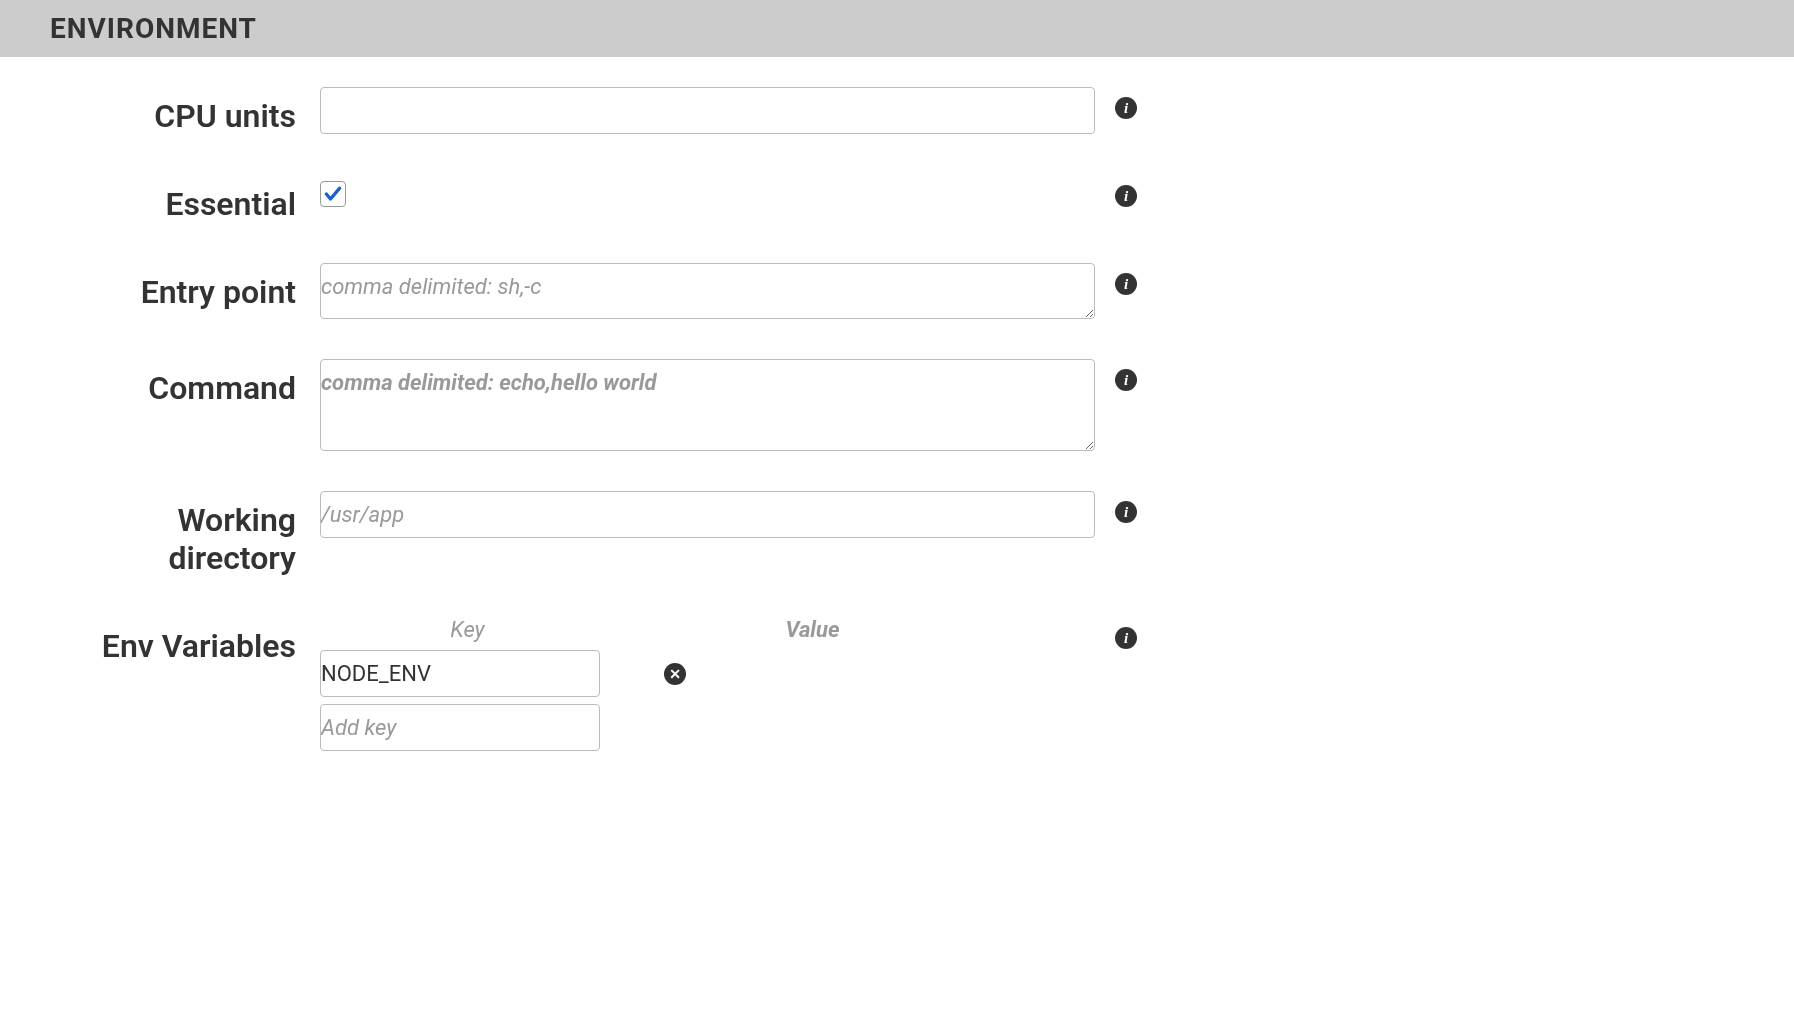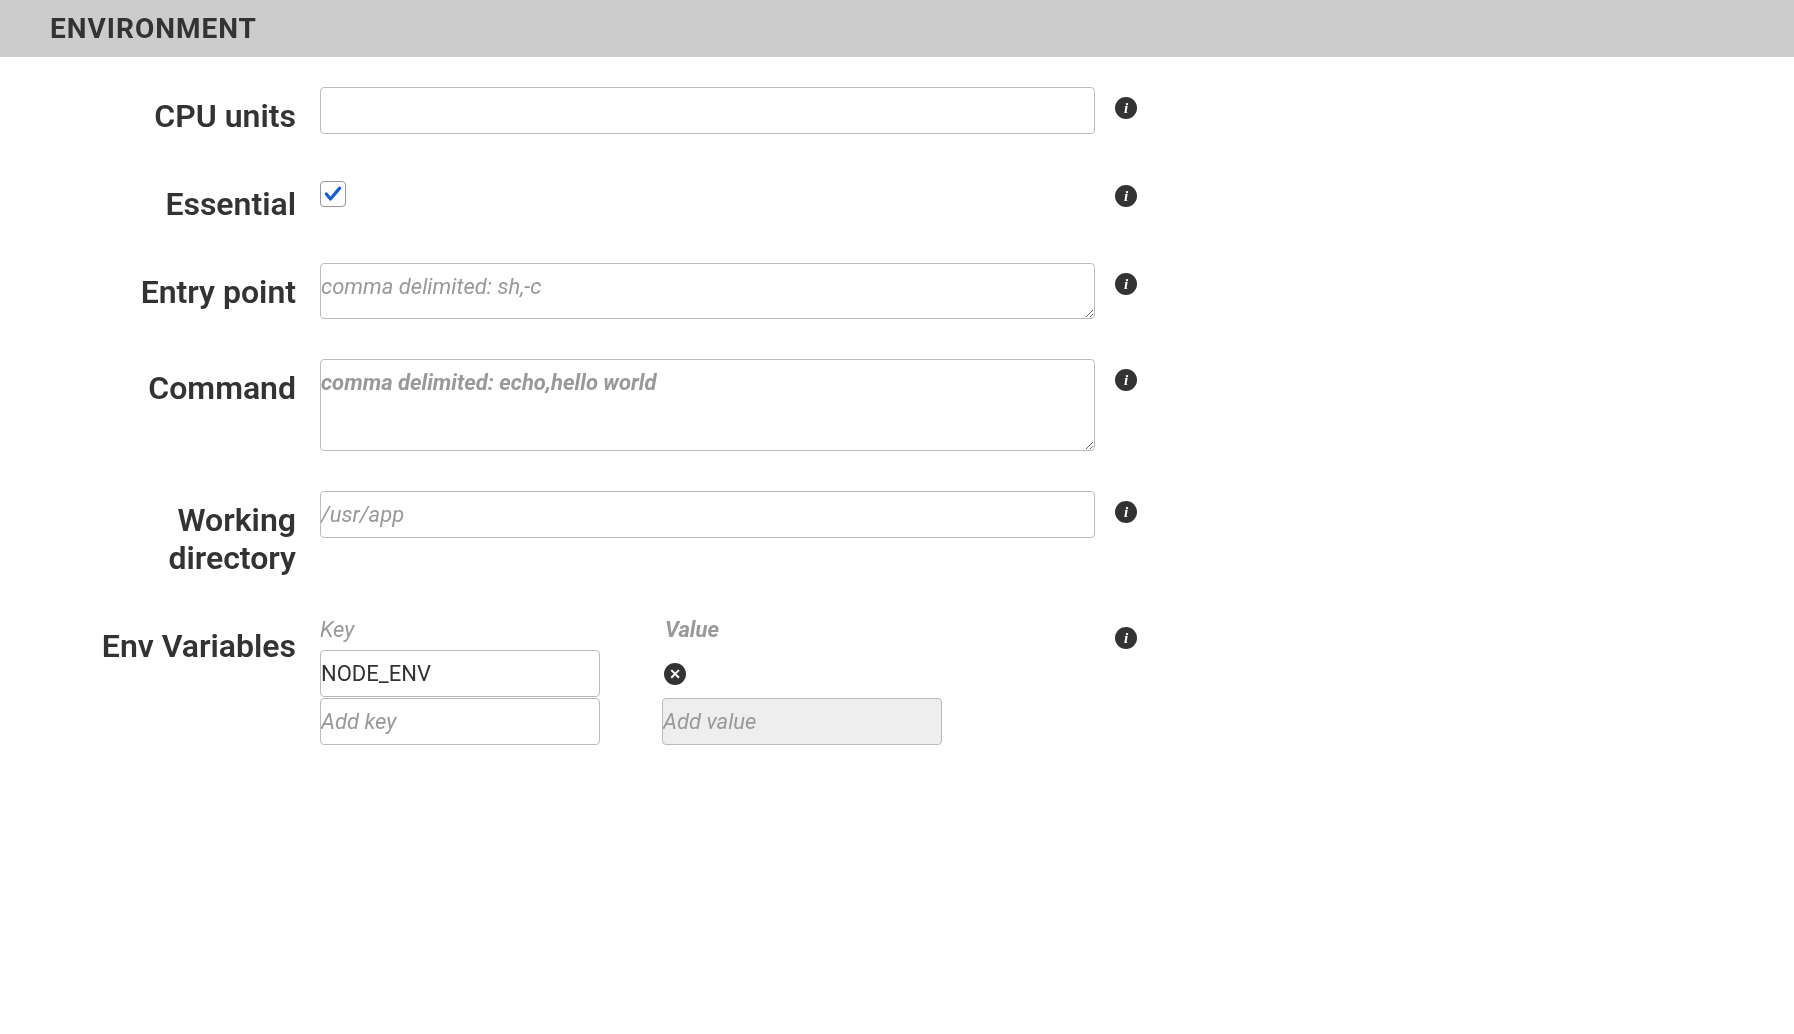--- a/index.html
+++ b/index.html
@@ -112,20 +112,21 @@
     }
     .env-headers {
       display: flex;
       gap: 50px;
       margin-bottom: 8px;
     }
     .env-header {
       font-size: 22px;
       font-style: italic;
       color: #999;
+      text-align: center;
     }
     .env-header.key { width: 295px; }
     .env-header.value { width: 295px; font-weight: bold; }
     .env-input {
       width: 295px;
       border: 1px solid #bbb;
       border-radius: 4px;
       padding: 10px 14px;
       font-size: 22px;
       font-family: inherit;
@@ -247,24 +248,23 @@
 
       <div class="env-row-with-remove">
         <div class="env-pair">
           <input type="text" class="env-input" value="NODE_ENV" style="">
         </div>
         <div class="remove-col" style="margin-left:55px;">
           <span class="remove-icon">✕</span>
         </div>
       </div>
 
-      <div class="env-row-with-remove" style="margin-top:1px;">
+      <div class="env-row-with-remove" style="margin-top:7px;">
         <div class="env-pair">
           <input type="text" class="env-input" placeholder="Add key" style="">
-          <input type="text" class="env-input disabled" placeholder="Add value" style="">
         </div>
       </div>
     </div>
     <div class="info-col">
       <span class="info-icon">i</span>
     </div>
   </div>
 
 </div>
 

